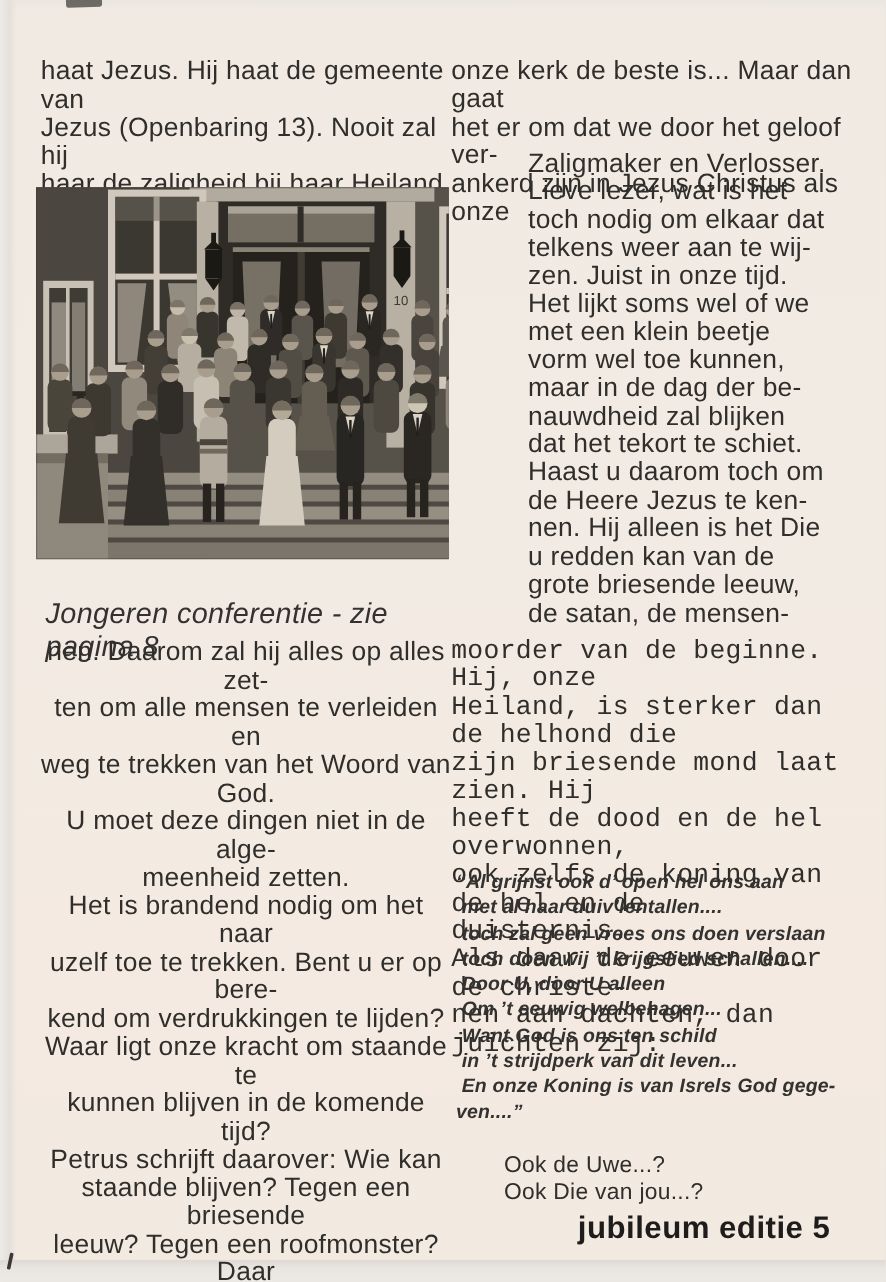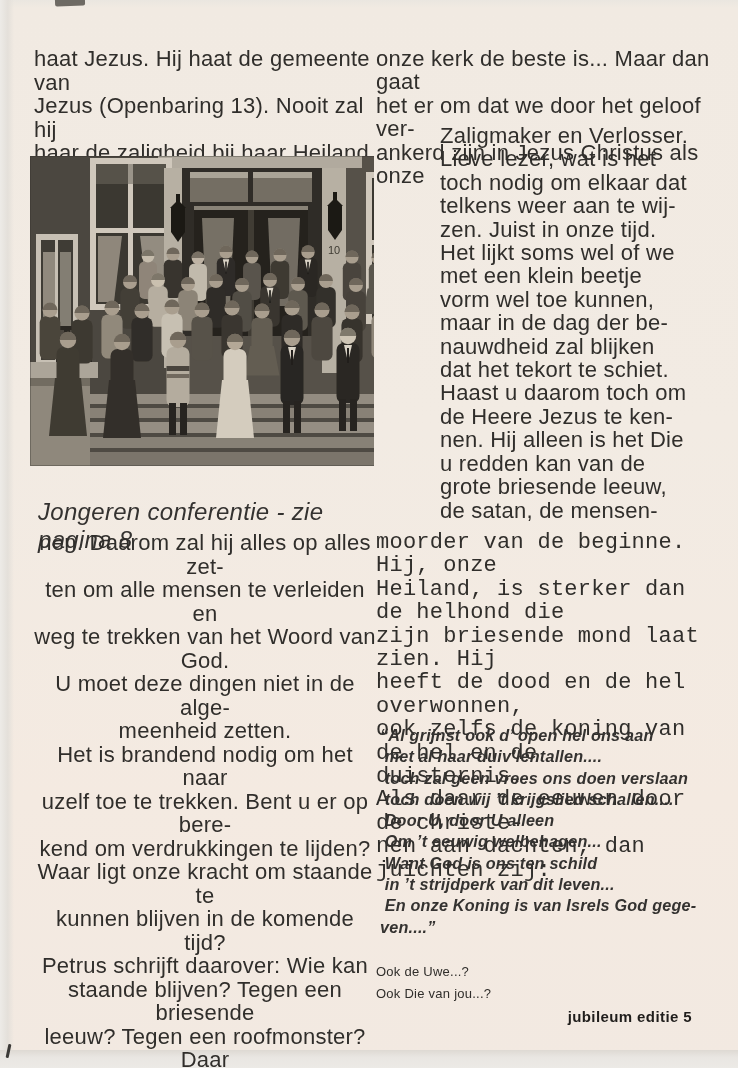--- a/index.html
+++ b/index.html
@@ -37,25 +37,25 @@
   .caption{
     position:absolute;color:#343230;font-style:italic;
     font-size:24px;letter-spacing:.3px;white-space:pre-wrap;margin-top:24px;
   }
   .poem{
     position:absolute;color:#343230;font-style:italic;white-space:pre-wrap;
     font-size:16.2px;line-height:21.3px;letter-spacing:.2px;
   }
   .closing{
     position:absolute;color:#302e2b;white-space:pre-wrap;
-    font-size:13px;line-height:22px;letter-spacing:.25px;
+    font-size:19px;line-height:22px;letter-spacing:.25px;margin-left:44px;
   }
   .footer{
     position:absolute;right:46px;top:1008px;
-    color:#1f1d1b;font-weight:bold;font-size:15px;letter-spacing:.4px;
+    color:#1f1d1b;font-weight:bold;font-size:26px;letter-spacing:.4px;
   }
   .photo{
     position:absolute;left:30px;top:156px;width:344px;height:310px;margin:0;
     background:#534e47;overflow:hidden;
   }
   .photo svg{display:block;filter:blur(.45px) contrast(.96) sepia(.06);}
 </style>
 </head>
 <body>
 

